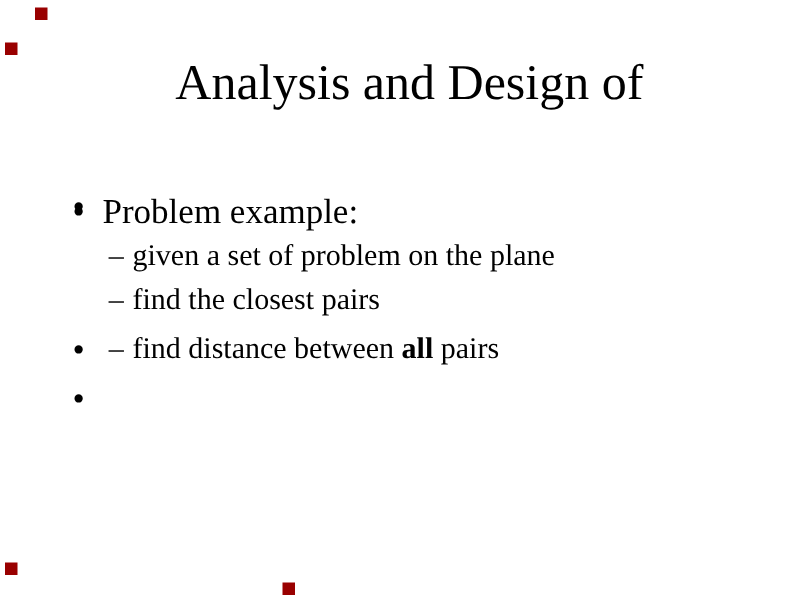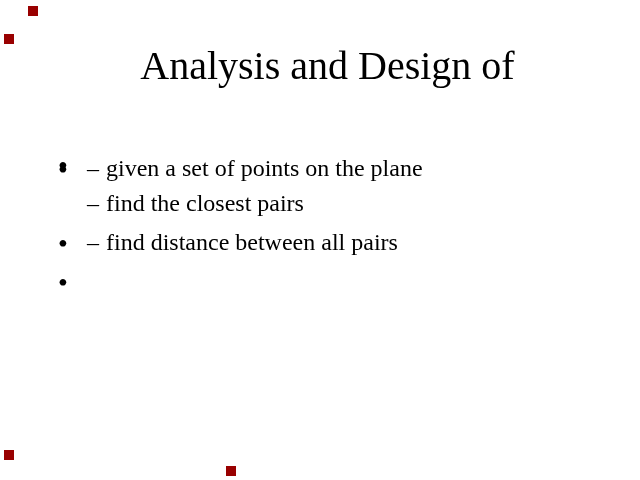--- a/index.html
+++ b/index.html
@@ -63,21 +63,21 @@
 
   .item.l2 {
     font-size: 24px;
     line-height: 35px;
     padding-left: 106px;
     width: 500px;
     margin-top: 0;
   }
   .item.l2 .marker { left: 87px; }
 
-  .bold-word { font-weight: normal; }
+  .bold-word { font-weight: bold; }
 </style>
 </head>
 <body>
 
 <div class="slide" style="background: rgb(255, 255, 255); color: rgb(0, 0, 0);">
 
   <div class="red-sq sq-top" style="background: rgb(153, 0, 0);"></div>
   <div class="red-sq sq-left" style="background: rgb(153, 0, 0);"></div>
   <div class="red-sq sq-bottom-left" style="background: rgb(153, 0, 0);"></div>
   <div class="red-sq sq-bottom-mid" style="background: rgb(153, 0, 0);"></div>
@@ -87,25 +87,26 @@
   </h1>
 
   <div class="content">
 
     <div class="item l1">
       <span class="marker">•</span>
     </div>
 
     <div class="item l1">
       <span class="marker">•</span>
+      <span>Problem example:</span>
     </div>
 
     <div class="item l2">
       <span class="marker">–</span>
-      <span>given a set of points on the plane</span>
+      <span>given a set of problem on the plane</span>
     </div>
 
     <div class="item l2">
       <span class="marker">–</span>
       <span>find the closest pairs</span>
     </div>
 
     <div class="item l1">
       <span class="marker">•</span>
     </div>

